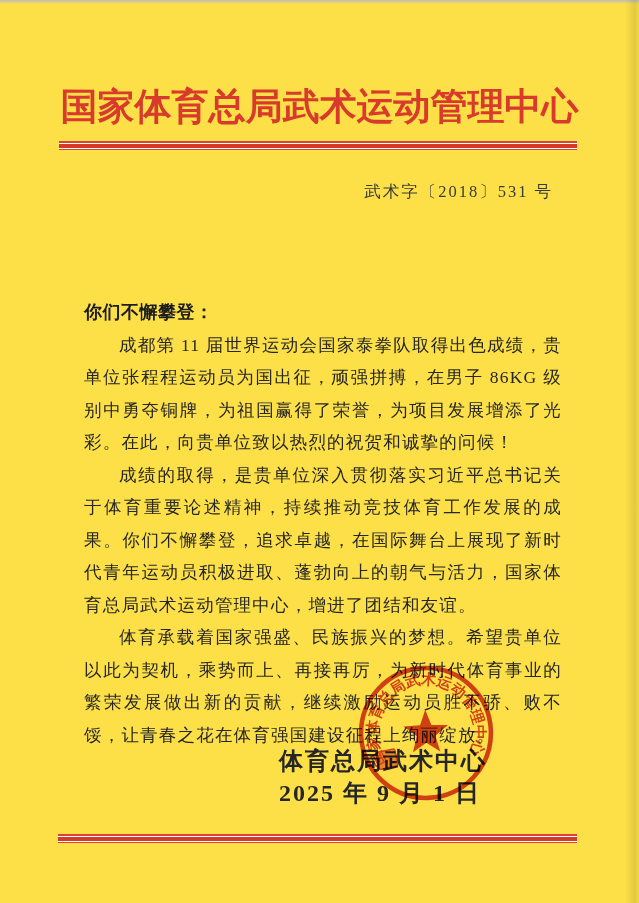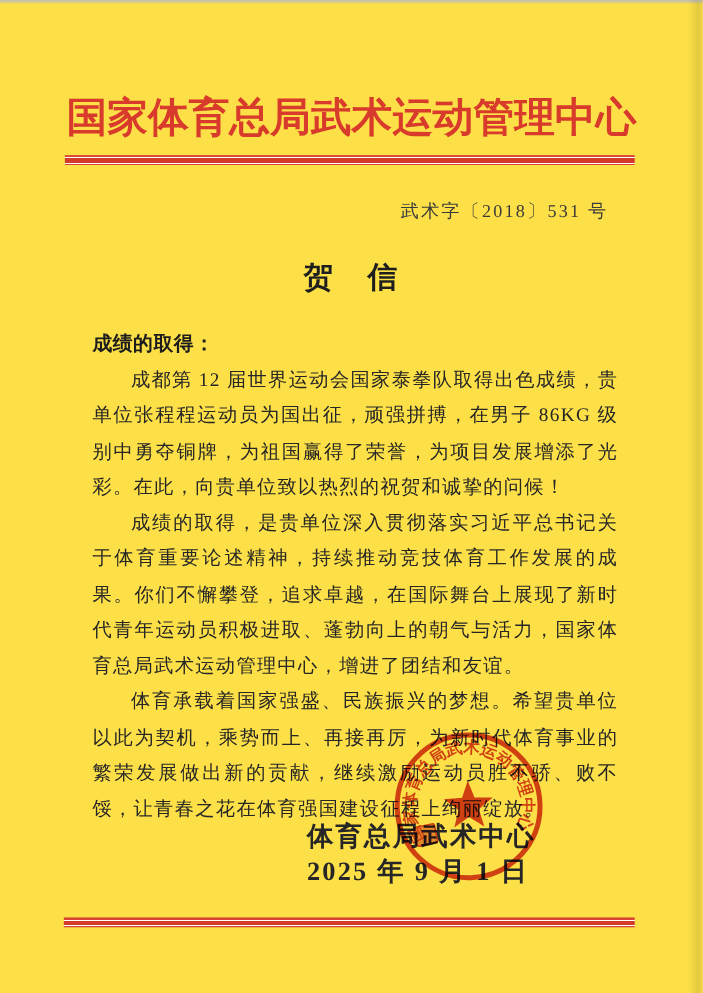--- a/index.html
+++ b/index.html
@@ -82,25 +82,24 @@
 
   <div class="edge-top"></div>
   <div class="edge-right"></div>
 
   <h1 class="letterhead">国家体育总局武术运动管理中心</h1>
 
   <div class="rule rule-top"></div>
 
   <div class="doc-number">武术字〔2018〕531 号</div>
 
-  <h2 class="letter-title">贺　信</h2>
 
   <div class="body-text">
-    <p class="salutation">成绩的取得：</p>
-    <p>成都第 12 届世界运动会国家泰拳队取得出色成绩，贵单位张程程运动员为国出征，顽强拼搏，在男子 86KG 级别中勇夺铜牌，为祖国赢得了荣誉，为项目发展增添了光彩。在此，向贵单位致以热烈的祝贺和诚挚的问候！</p>
+    <p class="salutation">你们不懈攀登：</p>
+    <p>成都第 11 届世界运动会国家泰拳队取得出色成绩，贵单位张程程运动员为国出征，顽强拼搏，在男子 86KG 级别中勇夺铜牌，为祖国赢得了荣誉，为项目发展增添了光彩。在此，向贵单位致以热烈的祝贺和诚挚的问候！</p>
     <p>成绩的取得，是贵单位深入贯彻落实习近平总书记关于体育重要论述精神，持续推动竞技体育工作发展的成果。你们不懈攀登，追求卓越，在国际舞台上展现了新时代青年运动员积极进取、蓬勃向上的朝气与活力，国家体育总局武术运动管理中心，增进了团结和友谊。</p>
     <p>体育承载着国家强盛、民族振兴的梦想。希望贵单位以此为契机，乘势而上、再接再厉，为新时代体育事业的繁荣发展做出新的贡献，继续激励运动员胜不骄、败不馁，让青春之花在体育强国建设征程上绚丽绽放。</p>
   </div>
 
   <div class="closing">
     <div>体育总局武术中心</div>
     <div>2025 年 9 月 1 日</div>
   </div>
 
   <svg class="seal" viewBox="0 0 140 140">

